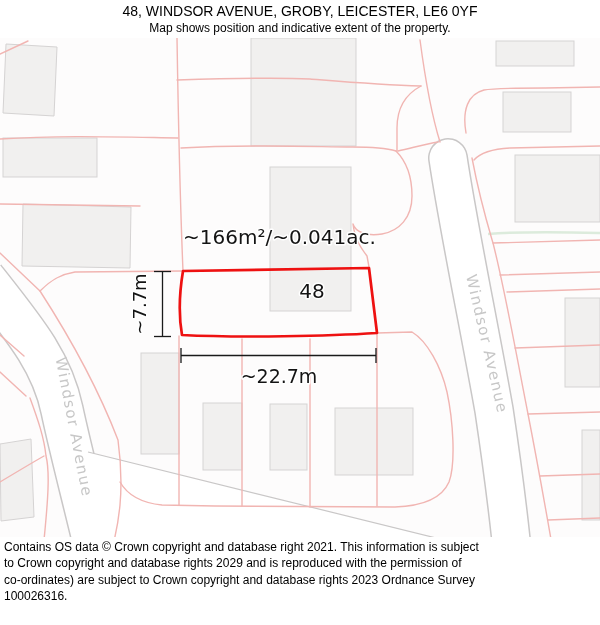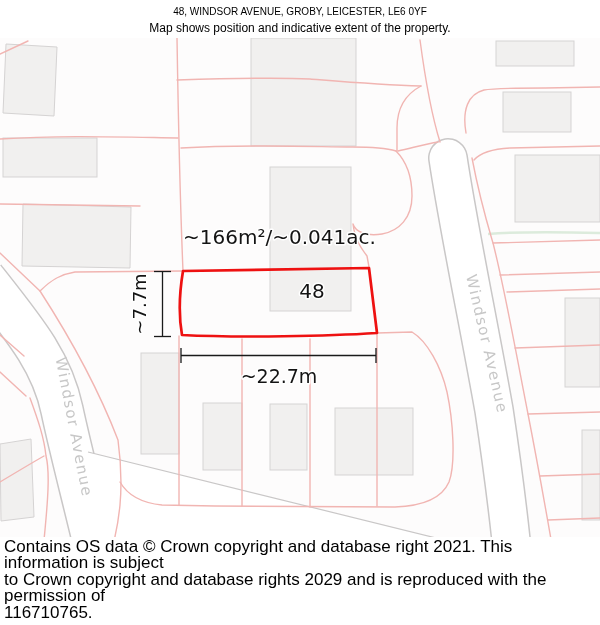--- a/index.html
+++ b/index.html
@@ -1,29 +1,29 @@
 <!DOCTYPE html>
 <html><head>
 <meta charset="utf-8">
 <style>
   html,body{margin:0;padding:0;background:#ffffff;}
   #stage{position:relative;width:600px;height:625px;background:#ffffff;overflow:hidden;
          font-family:"Liberation Sans",sans-serif;}
   #header{position:absolute;top:3px;left:0;width:600px;text-align:center;color:#000;}
-  #header .t1{font-size:10px;line-height:17px;}
+  #header .t1{font-size:14px;line-height:17px;}
   #header .t2{font-size:12px;line-height:17px;}
   #mapwrap{position:absolute;top:38px;left:0;width:600px;height:499px;}
   svg{display:block;}
   .bld{fill:#f1f0ef;stroke:#d5d3d3;stroke-width:1;}
   .pink{stroke:#f1b5b2;stroke-width:1.4;fill:none;stroke-linejoin:round;stroke-linecap:round;}
   .maplabel{font-family:"DejaVu Sans",sans-serif;fill:#141414;stroke:#ffffff;stroke-width:3;
             paint-order:stroke;stroke-linejoin:round;}
   .street{font-family:"DejaVu Sans",sans-serif;fill:#c7c7c7;font-size:15px;letter-spacing:1.5px;}
   .dim{stroke:#1a1a1a;stroke-width:1.3;}
-  #footer{position:absolute;top:539px;left:4px;width:592px;color:#000;font-size:17px;line-height:16.4px;}
+  #footer{position:absolute;top:539px;left:4px;width:592px;color:#000;font-size:12px;line-height:16.4px;}
 </style>
 </head>
 <body>
 
 <div id="stage">
 
   <div id="header">
     <div class="t1">48, WINDSOR AVENUE, GROBY, LEICESTER, LE6 0YF</div>
     <div class="t2">Map shows position and indicative extent of the property.</div>
   </div>
@@ -113,16 +113,17 @@
       </g>
 
       <text class="maplabel" x="183" y="244" font-size="20" text-anchor="start">~166m²/~0.041ac.</text>
       <text class="maplabel" x="312" y="298" font-size="20" text-anchor="middle">48</text>
     </svg>
   </div>
 
   <div id="footer">
     <div>Contains OS data © Crown copyright and database right 2021. This information is subject</div>
     <div>to Crown copyright and database rights 2029 and is reproduced with the permission of</div>
-    <div>116710765.</div>
+    <div>co-ordinates) are subject to Crown copyright and database rights 2023 Ordnance Survey</div>
+    <div>100026316.</div>
   </div>
 
 </div>
 
 </body></html>

